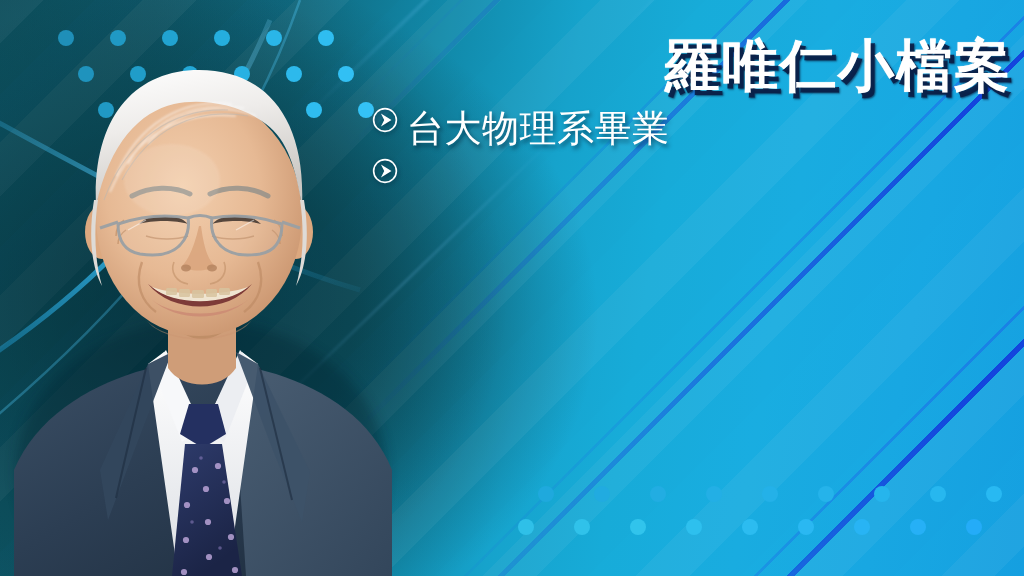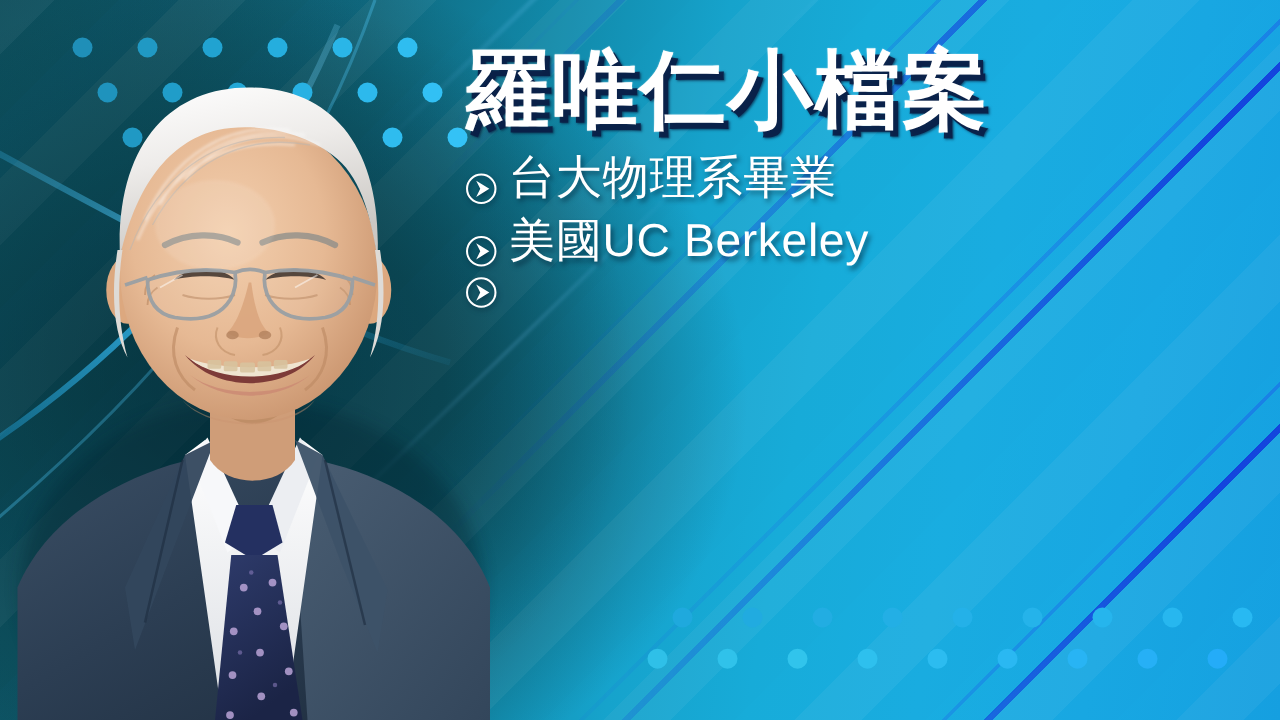--- a/index.html
+++ b/index.html
@@ -114,38 +114,39 @@
   }
 
   
   .content {
     position:absolute;
     left:372px; top:36px;
     width:640px;
   }
 
   .title {
-    font-size:68px;
+    font-size:56px;
     font-weight:bold;
     color:#ffffff;
     letter-spacing:2px;
     line-height:1.06;
     text-shadow:
        4px 5px 0 rgba(10,30,70,.92),
        5px 6px 2px rgba(6,20,50,.65),
        0 0 1px rgba(255,255,255,.9);
     margin-bottom:12px;
     white-space:nowrap;
+    text-align:right;
   }
 
   .bullets { list-style:none; }
 
   .bullet {
     display:flex;
-    align-items:flex-end;
+    align-items:flex-start;
     gap:9px;
     margin-bottom:7px;
     white-space:nowrap;
   }
 
   .bullet .mark {
     flex:0 0 auto;
     width:26px; height:26px;
     display:block;
     filter:drop-shadow(1px 2px 2px rgba(0,25,45,.55));
@@ -416,27 +417,20 @@
     <ul class="bullets">
 
       <li class="bullet c-white">
         <svg class="mark" viewBox="0 0 32 32">
           <circle cx="16" cy="16" r="14" fill="none" stroke="#ffffff" stroke-width="2"></circle>
           <path d="M 11 8 L 24 16 L 11 24 L 15 16 Z" fill="#ffffff"></path>
         </svg>
         <span class="txt">台大物理系畢業</span>
       </li>
 
-      <li class="bullet c-white">
-        <svg class="mark" viewBox="0 0 32 32">
-          <circle cx="16" cy="16" r="14" fill="none" stroke="#ffffff" stroke-width="2"></circle>
-          <path d="M 11 8 L 24 16 L 11 24 L 15 16 Z" fill="#ffffff"></path>
-        </svg>
-        <span class="txt">美國UC Berkeley</span>
-      </li>
 
 
       <li class="bullet c-yellow">
         <svg class="mark" viewBox="0 0 32 32">
           <circle cx="16" cy="16" r="14" fill="none" stroke="#ffffff" stroke-width="2"></circle>
           <path d="M 11 8 L 24 16 L 11 24 L 15 16 Z" fill="#ffffff"></path>
         </svg>
       </li>
 
 

